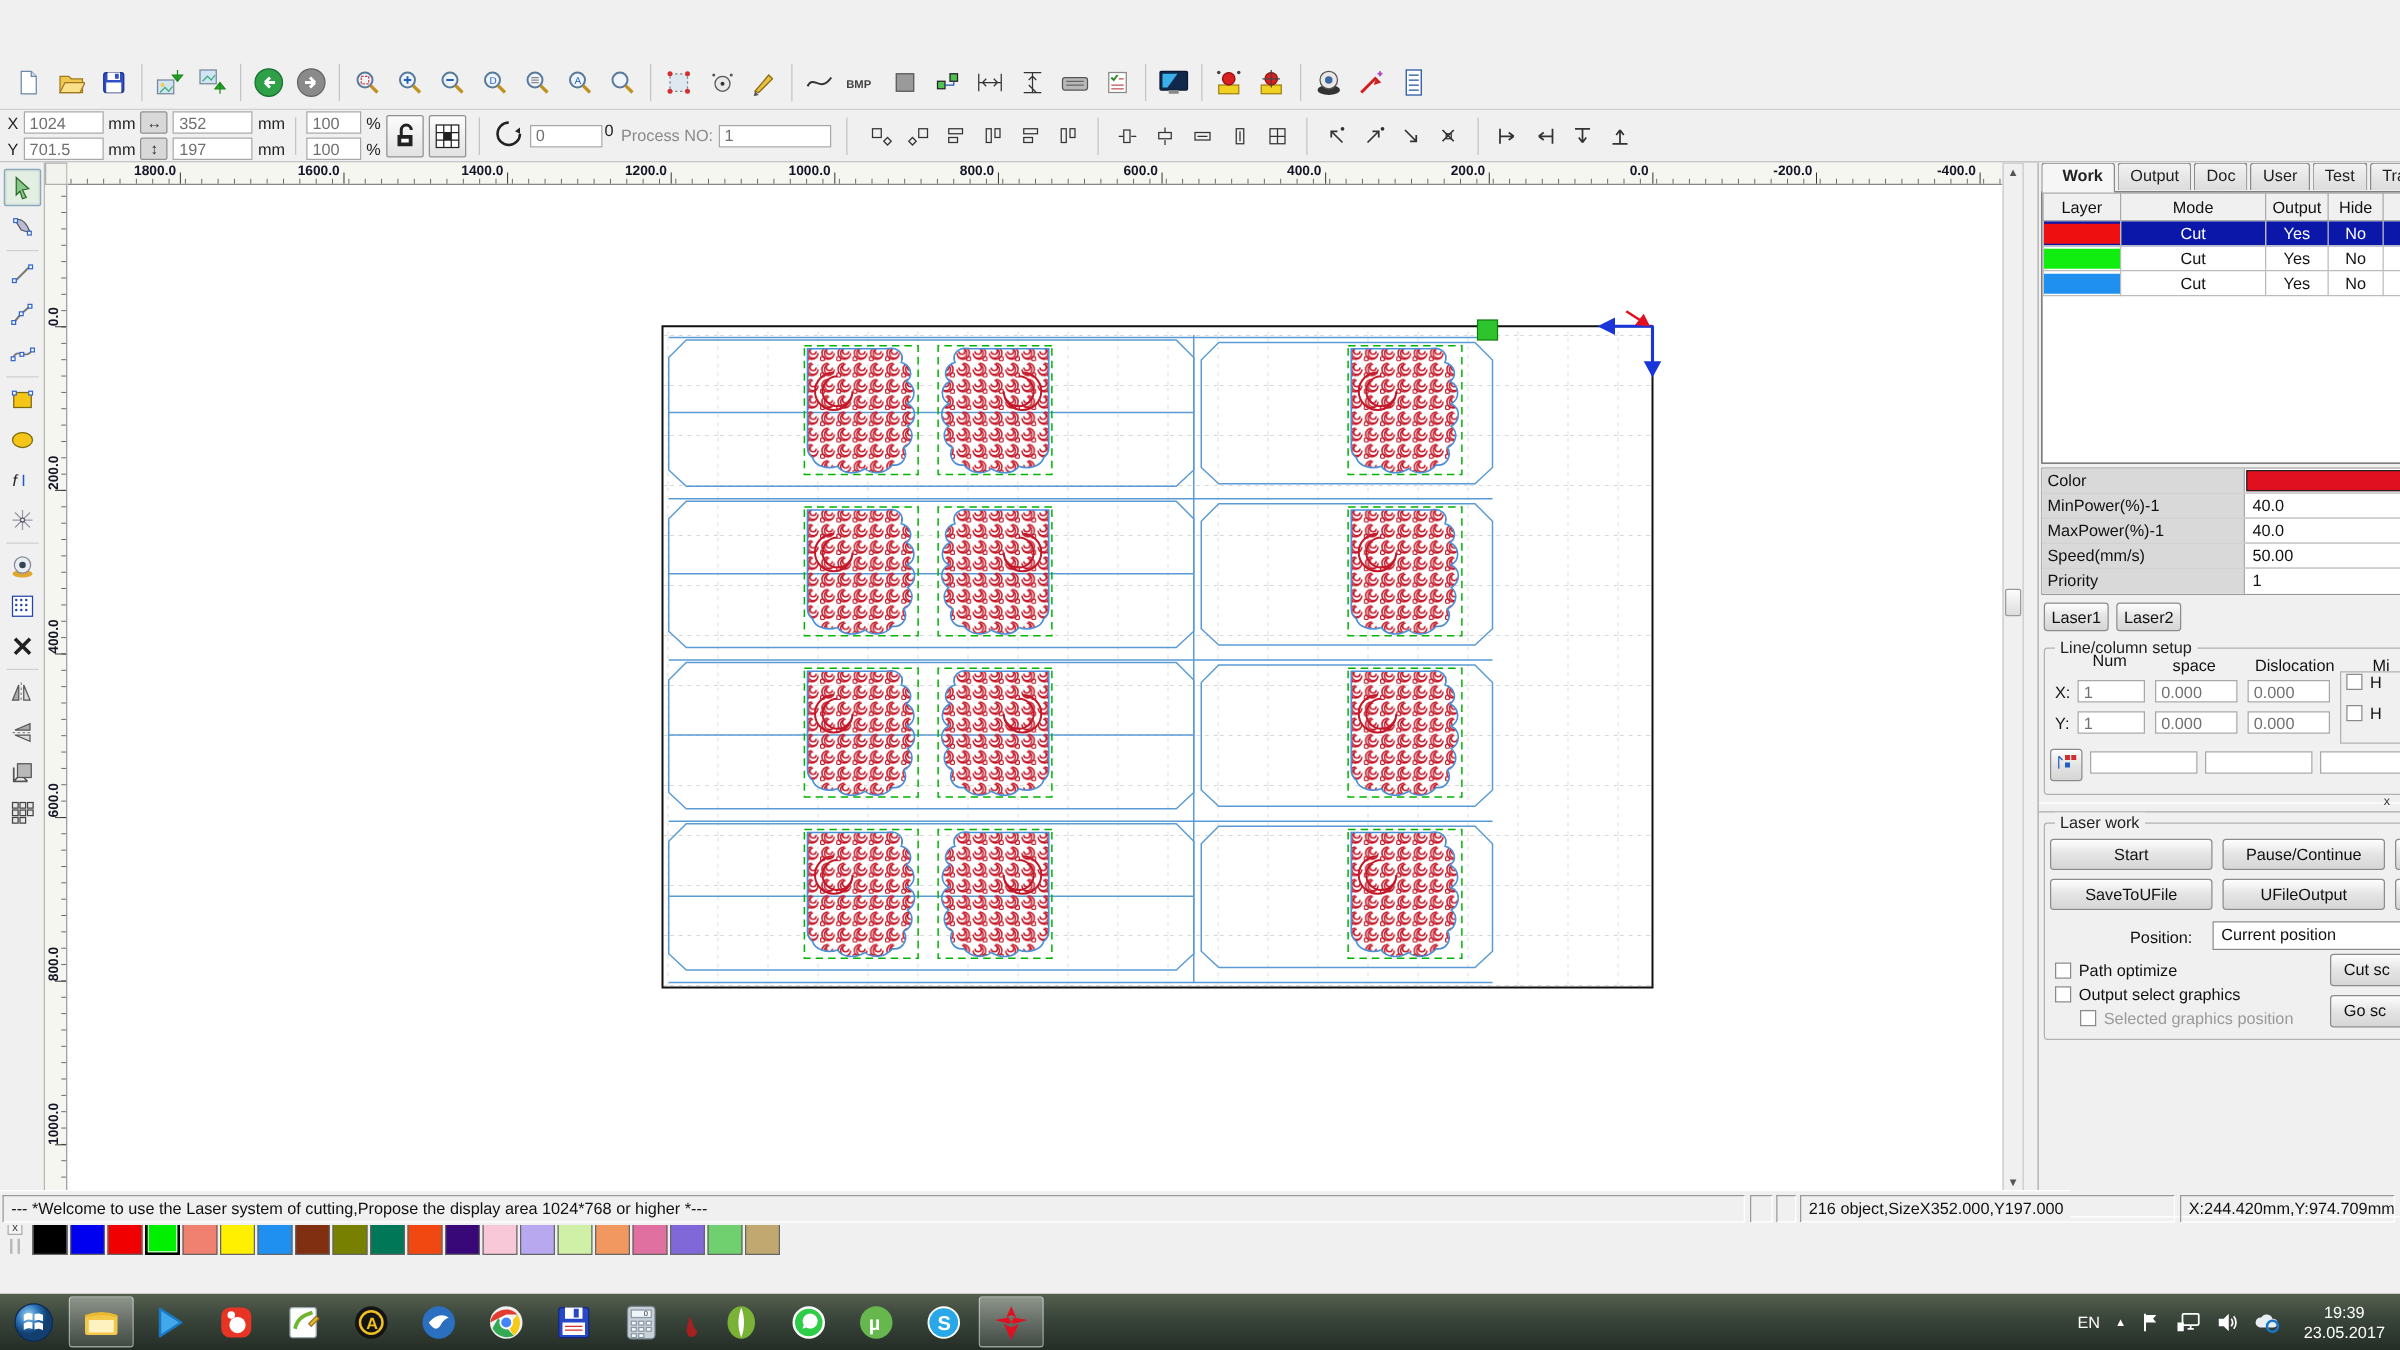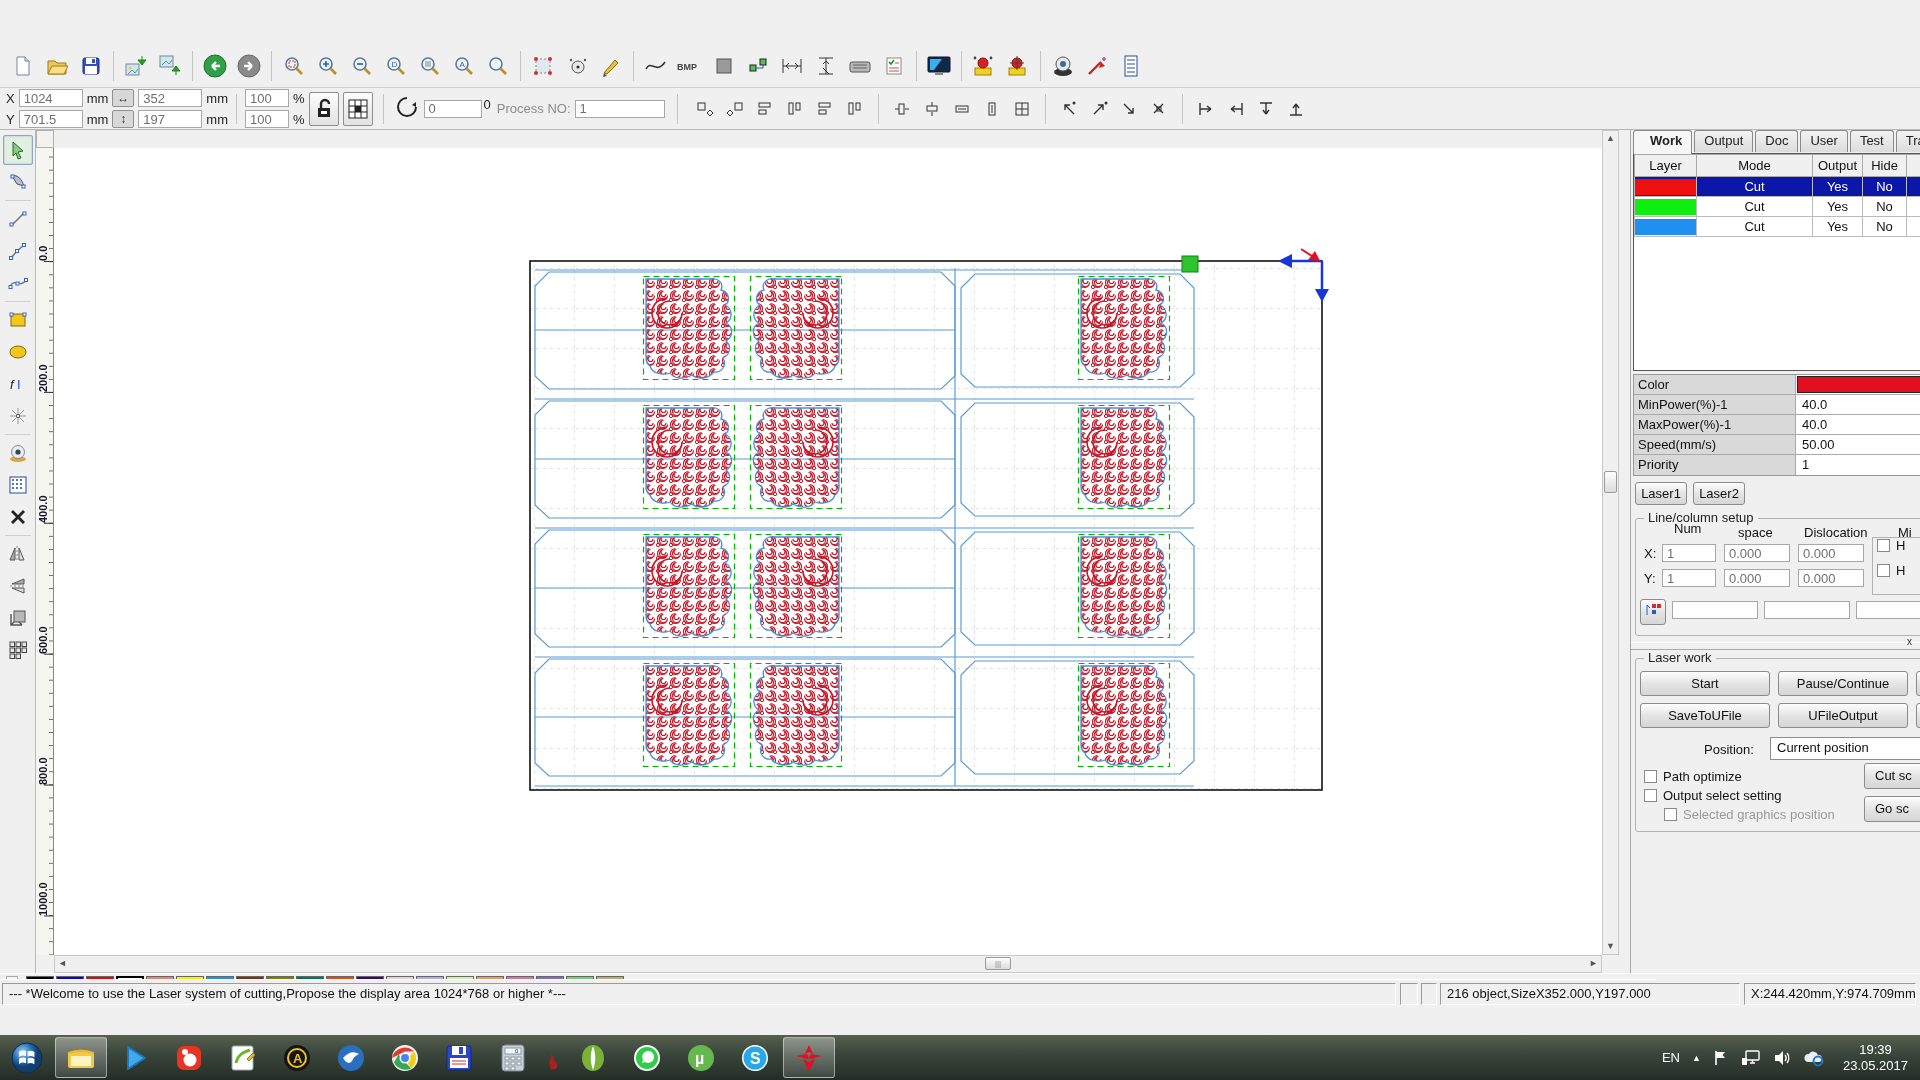--- a/index.html
+++ b/index.html
@@ -94,21 +94,21 @@
   .chkrow { font-size:13px; margin:4px 0 0 8px; color:#111; white-space:nowrap; }
   .chkrow.dim { color:#9a9a9a; margin-left:28px; }
 
   
   #palette { position:absolute; left:0; top:973px; width:1920px; height:34px; background:#f0f0f0; border-top:1px solid #fff; }
   .pclose { position:absolute; left:6px; top:2px; font-size:9px; width:12px; height:12px; line-height:11px; text-align:center; border:1px solid #aaa; background:#f4f4f4; color:#333; }
   .pgrip { position:absolute; left:8px; top:17px; width:8px; height:12px; border-left:2px solid #b8b8b8; border-right:2px solid #b8b8b8; }
   #swatches { position:absolute; left:26px; top:2px; display:flex; gap:2px; }
   .csw { width:28px; height:28px; border:1px solid #666; }
   .csw.selected { border:2px solid #000; box-shadow:inset 0 0 0 1px #fff; }
-  #statusbar { position:absolute; left:0; top:979px; width:1656px; height:28px; background:#f0f0f0; border-top:1px solid #fff; }
+  #statusbar { position:absolute; left:0; top:952px; width:1656px; height:28px; background:#f0f0f0; border-top:1px solid #fff; }
   .spanel { position:absolute; top:3px; height:22px; border:1px solid; border-color:#9a9a9a #fff #fff #9a9a9a; font-size:13px; padding:2px 6px; white-space:nowrap; overflow:hidden; }
 
   
   #taskbar { position:absolute; left:0; top:1035px; width:1920px; height:45px;
     background:linear-gradient(180deg,#55604f,#39443a 45%,#2a342c 85%,#232c25); display:flex; align-items:center; }
   .tkbtn { width:52px; height:41px; margin:0 1px; display:flex; align-items:center; justify-content:center; border-radius:3px; }
   .tkbtn.active { background:linear-gradient(rgba(255,255,255,.35),rgba(255,255,255,.12)); border:1px solid rgba(255,255,255,.45); }
   #tray { position:absolute; right:4px; top:0; height:45px; display:flex; align-items:center; gap:12px; color:#fff; }
   #tray .tico { display:flex; align-items:center; }
   #clock { text-align:center; font-size:13px; line-height:16px; margin-left:6px; padding-right:8px; }
@@ -630,20 +630,35 @@
             <rect x="8" y="8" width="4.5" height="4.5"></rect>
             <rect x="14" y="8" width="4.5" height="4.5"></rect>
             <rect x="2" y="14" width="4.5" height="4.5"></rect>
             <rect x="8" y="14" width="4.5" height="4.5"></rect>
           </g>
         </svg>
       </span>
   </div>
 
   <div id="rcorner"></div>
+  <div id="hruler">
+
+  <span class="rlabel" style="left: 29.9px;">1800.0</span>
+      <span class="rlabel" style="left: 160.8px;">1600.0</span>
+      <span class="rlabel" style="left: 291.7px;">1400.0</span>
+      <span class="rlabel" style="left: 422.6px;">1200.0</span>
+      <span class="rlabel" style="left: 553.5px;">1000.0</span>
+      <span class="rlabel" style="left: 684.4px;">800.0</span>
+      <span class="rlabel" style="left: 815.3px;">600.0</span>
+      <span class="rlabel" style="left: 946.2px;">400.0</span>
+      <span class="rlabel" style="left: 1077.1px;">200.0</span>
+      <span class="rlabel" style="left: 1208px;">0.0</span>
+      <span class="rlabel" style="left: 1338.9px;">-200.0</span>
+      <span class="rlabel" style="left: 1469.8px;">-400.0</span>
+    </div>
   <div id="vruler">
 
   <span class="vlabel" style="top: 113px;">0.0</span>
       <span class="vlabel" style="top: 243.9px;">200.0</span>
       <span class="vlabel" style="top: 374.8px;">400.0</span>
       <span class="vlabel" style="top: 505.7px;">600.0</span>
       <span class="vlabel" style="top: 636.6px;">800.0</span>
       <span class="vlabel" style="top: 767.5px;">1000.0</span>
     </div>
 
@@ -867,21 +882,21 @@
 
       <div class="btn" style="width:130px;height:25px;line-height:23px">SaveToUFile</div>
           <div class="btn" style="width:130px;height:25px;line-height:23px">UFileOutput</div>
           <div class="btn" style="width:130px;height:25px;line-height:23px">Download</div>
         </div>
       <span style="position:absolute;left:68px;top:83px">Position:</span>
       <div style="position:absolute;left:134px;top:78px;width:160px;height:23px;background:#fff;border:1px solid #8c8c8c;padding:2px 6px">Current position</div>
       <div style="position:absolute;left:0;top:106px">
 
       <div class="chkrow"><span class="chk"></span><span>Path optimize</span></div>
-          <div class="chkrow"><span class="chk"></span><span>Output select setting</span></div>
+          <div class="chkrow"><span class="chk"></span><span>Output select graphics</span></div>
           <div class="chkrow dim"><span class="chk"></span><span>Selected graphics position</span></div>
         </div>
       <div style="position:absolute;left:228px;top:104px;display:flex;flex-direction:column;gap:7px">
 
       <div class="btn" style="width:120px;height:26px;line-height:24px;text-align:left;padding-left:10px">Cut sc</div>
           <div class="btn" style="width:120px;height:26px;line-height:24px;text-align:left;padding-left:10px">Go sc</div>
         </div>
     </div>
 
   </div>

